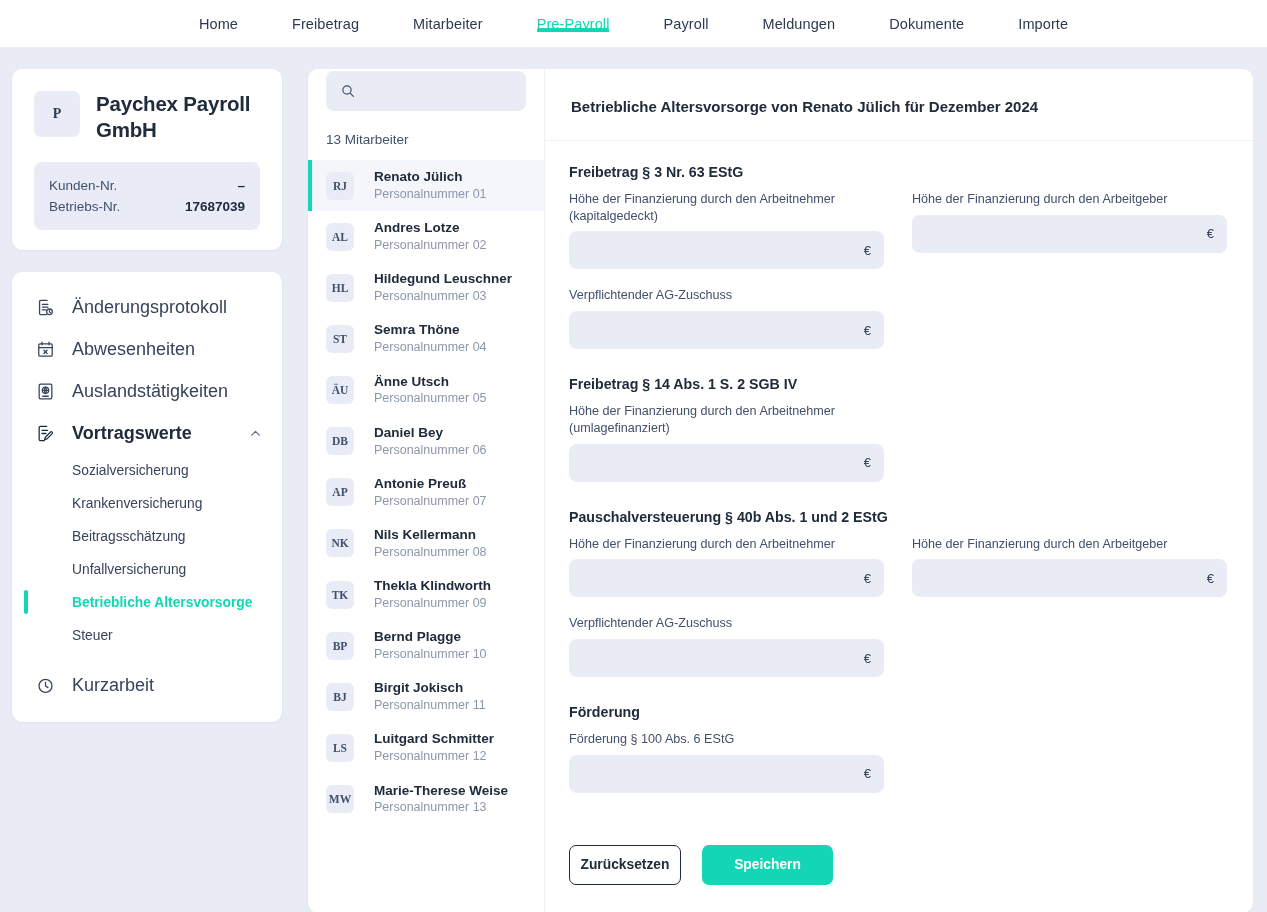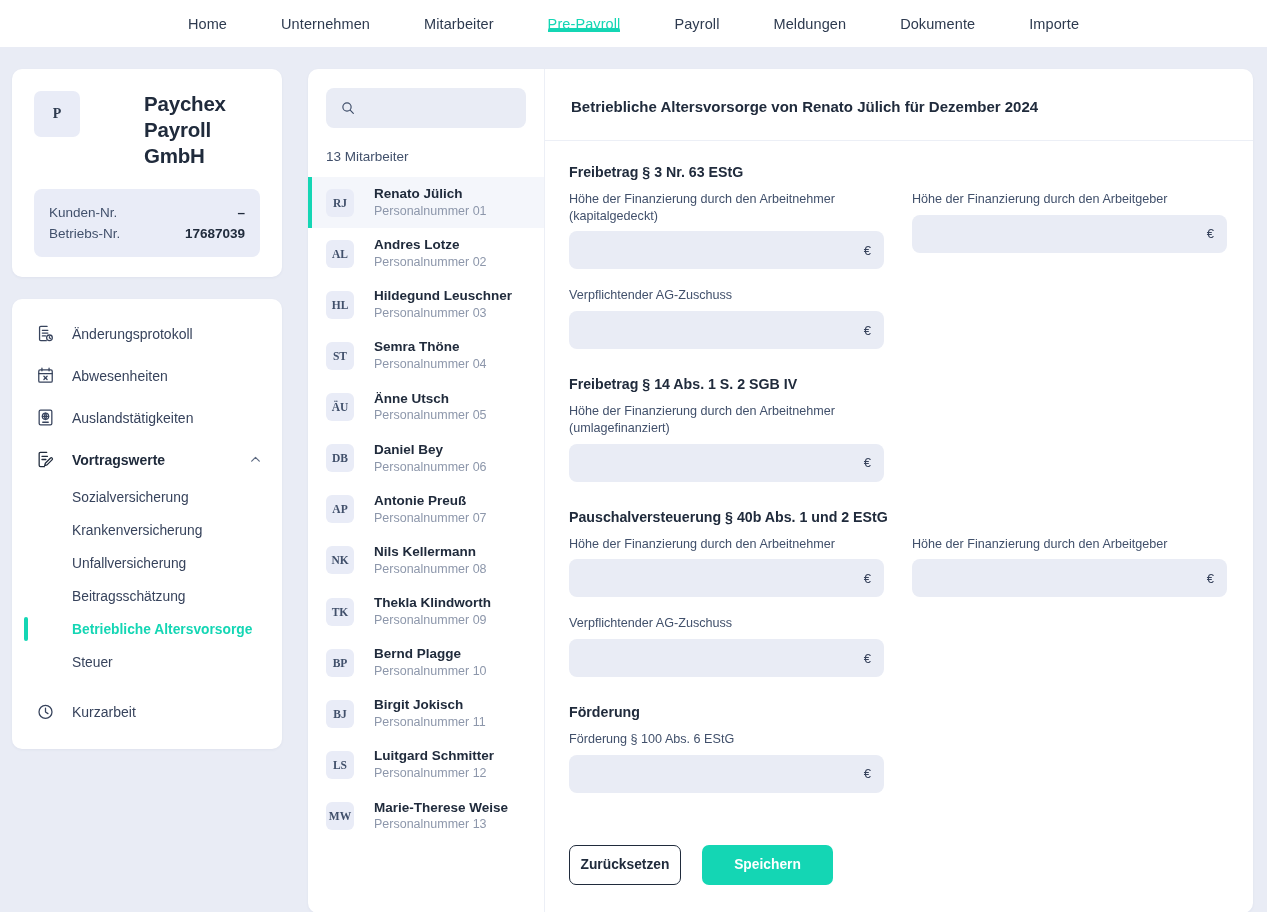--- a/index.html
+++ b/index.html
@@ -64,41 +64,41 @@
   .company-logo {
     width: 46px; height: 46px; flex: none;
     background: #e9ecf7;
     border-radius: 7px;
     display: flex; align-items: center; justify-content: center;
     font-family: "Liberation Serif", serif;
     font-size: 14px; font-weight: 700; color: #2d3a4f;
   }
   .company-name {
     font-size: 20.5px; font-weight: 700; color: #202b3c;
-    line-height: 1.28; letter-spacing: -.2px; margin-left: 48px;
+    line-height: 1.28; letter-spacing: -.2px;
   }
   .info-box {
     margin-top: 19px;
     background: #e9ecf7;
     border-radius: 8px;
     padding: 13px 15px;
   }
   .info-row {
     display: flex; justify-content: space-between; align-items: flex-start;
     font-size: 13.5px; color: #41506b; padding: 3px 0;
   }
   .info-row .val { font-weight: 700; color: #202b3c; }
 
   
   .menu-card { padding: 14px 0 16px 0; position: relative; }
   .menu-item {
     display: flex; align-items: center;
     gap: 16px;
     padding: 10px 20px 10px 22px;
-    font-size: 14px; color: #37435c;
+    font-size: 18px; color: #37435c;
     cursor: pointer;
     position: relative;
   }
   .menu-item .ico { width: 22px; height: 22px; flex: none; display: flex; align-items:center; justify-content:center; }
   .menu-item.parent { font-weight: 700; color: #202b3c; }
   .menu-item .chev { margin-left: auto; color: #5b6880; display:flex; }
   .sub-item {
     padding: 9px 20px 9px 60px;
     font-size: 13.8px; color: #37435c;
     cursor: pointer; position: relative;
@@ -119,21 +119,21 @@
     align-self: stretch;
     min-height: 844px;
     overflow: hidden;
     box-shadow: 0 1px 3px rgba(40,55,90,0.05);
   }
 
   
   .emplist {
     width: 237px; flex: none;
     border-right: 1px solid #eceff6;
-    padding-top: 19px;
+    padding-top: 2px;
   }
   .searchbox {
     margin: 0 18px 0 18px;
     height: 40px;
     background: #e9ecf5;
     border-radius: 8px;
     display: flex; align-items: center;
     padding: 0 14px;
     cursor: text;
   }
@@ -215,21 +215,21 @@
   .btn-primary {
     width: 131px; background: #14d6b4; color: #fff; border: none;
   }
   svg { display: block; }
 </style>
 </head>
 <body>
 
 <div class="topnav" id="topnav">
     <div class="nav-item">Home</div>
-    <div class="nav-item">Unternehmen</div>
+    <div class="nav-item">Freibetrag</div>
     <div class="nav-item">Mitarbeiter</div>
     <div class="nav-item active">Pre-Payroll</div>
     <div class="nav-item">Payroll</div>
     <div class="nav-item">Meldungen</div>
     <div class="nav-item">Dokumente</div>
     <div class="nav-item">Importe</div>
   </div>
 
 <div class="page">
 
@@ -301,22 +301,22 @@
         <span>Vortragswerte</span>
         <span class="chev">
           <svg width="13" height="13" viewBox="0 0 24 24" fill="none" stroke="#5b6880" stroke-width="2.2" stroke-linecap="round" stroke-linejoin="round">
               <path d="M5 15l7-7 7 7"></path>
             </svg>
         </span>
       </div>
 
       <div class="sub-item">Sozialversicherung</div>
       <div class="sub-item">Krankenversicherung</div>
+      <div class="sub-item">Beitragsschätzung</div>
       <div class="sub-item">Unfallversicherung</div>
-      <div class="sub-item">Beitragsschätzung</div>
       <div class="sub-item active">Betriebliche Altersvorsorge</div>
       <div class="sub-item">Steuer</div>
 
       <div class="menu-gap"></div>
 
       <div class="menu-item">
         <span class="ico">
           <svg width="19" height="19" viewBox="0 0 24 24" fill="none" stroke="#37435c" stroke-width="1.6" stroke-linecap="round" stroke-linejoin="round">
             <circle cx="12" cy="12.5" r="8.2"></circle>
               <path d="M12 7.8v4.9l3.1 2"></path>

